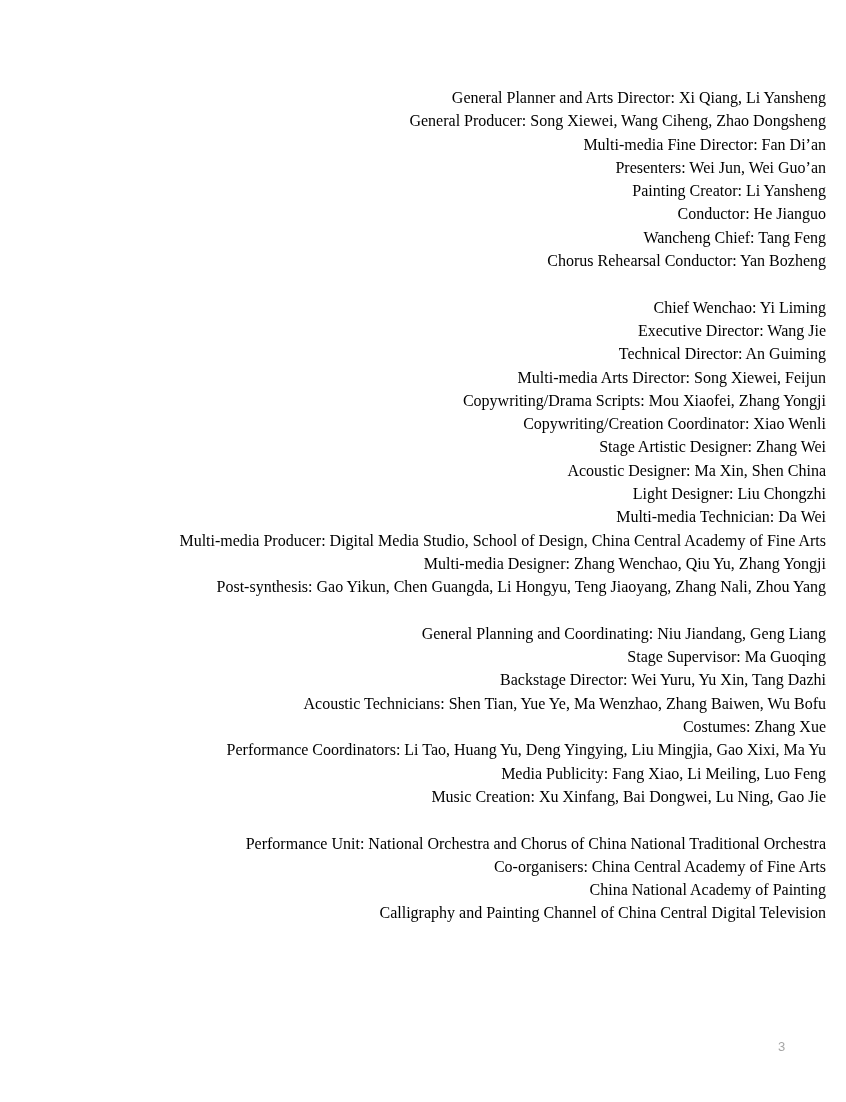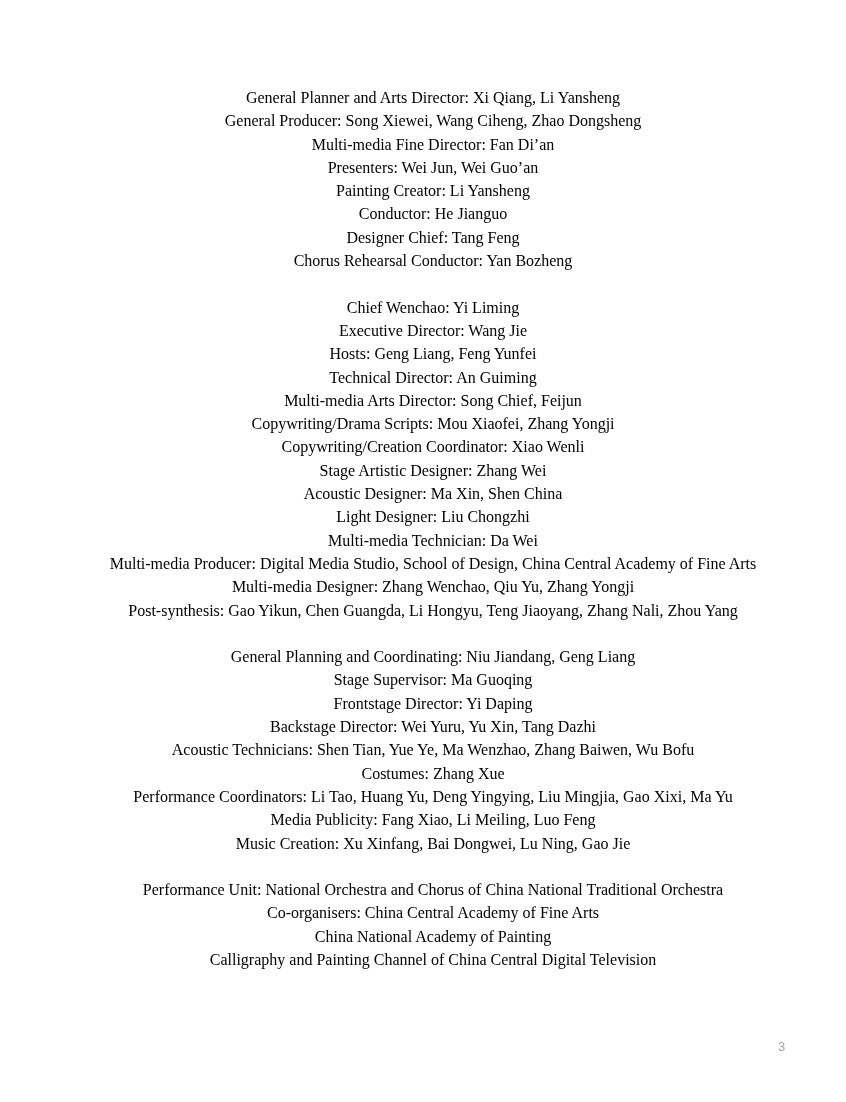--- a/index.html
+++ b/index.html
@@ -12,23 +12,23 @@
     width: 846px;
     height: 1102px;
     background: #ffffff;
     overflow: hidden;
     font-family: "Liberation Serif", serif;
     color: #000000;
   }
   .credits {
     position: absolute;
     top: 86px;
-    left: 24px;
+    left: 8px;
     width: 818px;           
-    text-align: center;
+    text-align: right;
     font-size: 16px;
     line-height: 23.3px;
   }
   .credit-section { margin: 0; padding: 0; }
   .credit-section + .credit-section { margin-top: 23.3px; } 
   .credit-line { white-space: nowrap; }
   .page-number {
     position: absolute;
     top: 1040px;
     left: 778px;
@@ -43,43 +43,41 @@
 
 <div class="page">
   <main class="credits">
       <section class="credit-section">
         <div class="credit-line">General Planner and Arts Director: Xi Qiang, Li Yansheng</div>
         <div class="credit-line">General Producer: Song Xiewei, Wang Ciheng, Zhao Dongsheng</div>
         <div class="credit-line">Multi-media Fine Director: Fan Di’an</div>
         <div class="credit-line">Presenters: Wei Jun, Wei Guo’an</div>
         <div class="credit-line">Painting Creator: Li Yansheng</div>
         <div class="credit-line">Conductor: He Jianguo</div>
-        <div class="credit-line">Designer Chief: Tang Feng</div>
+        <div class="credit-line">Wancheng Chief: Tang Feng</div>
         <div class="credit-line">Chorus Rehearsal Conductor: Yan Bozheng</div>
       </section>
       <section class="credit-section">
         <div class="credit-line">Chief Wenchao: Yi Liming</div>
         <div class="credit-line">Executive Director: Wang Jie</div>
-        <div class="credit-line">Hosts: Geng Liang, Feng Yunfei</div>
         <div class="credit-line">Technical Director: An Guiming</div>
-        <div class="credit-line">Multi-media Arts Director: Song Chief, Feijun</div>
+        <div class="credit-line">Multi-media Arts Director: Song Xiewei, Feijun</div>
         <div class="credit-line">Copywriting/Drama Scripts: Mou Xiaofei, Zhang Yongji</div>
         <div class="credit-line">Copywriting/Creation Coordinator: Xiao Wenli</div>
         <div class="credit-line">Stage Artistic Designer: Zhang Wei</div>
         <div class="credit-line">Acoustic Designer: Ma Xin, Shen China</div>
         <div class="credit-line">Light Designer: Liu Chongzhi</div>
         <div class="credit-line">Multi-media Technician: Da Wei</div>
         <div class="credit-line">Multi-media Producer: Digital Media Studio, School of Design, China Central Academy of Fine Arts</div>
         <div class="credit-line">Multi-media Designer: Zhang Wenchao, Qiu Yu, Zhang Yongji</div>
         <div class="credit-line">Post-synthesis: Gao Yikun, Chen Guangda, Li Hongyu, Teng Jiaoyang, Zhang Nali, Zhou Yang</div>
       </section>
       <section class="credit-section">
         <div class="credit-line">General Planning and Coordinating: Niu Jiandang, Geng Liang</div>
         <div class="credit-line">Stage Supervisor: Ma Guoqing</div>
-        <div class="credit-line">Frontstage Director: Yi Daping</div>
         <div class="credit-line">Backstage Director: Wei Yuru, Yu Xin, Tang Dazhi</div>
         <div class="credit-line">Acoustic Technicians: Shen Tian, Yue Ye, Ma Wenzhao, Zhang Baiwen, Wu Bofu</div>
         <div class="credit-line">Costumes: Zhang Xue</div>
         <div class="credit-line">Performance Coordinators: Li Tao, Huang Yu, Deng Yingying, Liu Mingjia, Gao Xixi, Ma Yu</div>
         <div class="credit-line">Media Publicity: Fang Xiao, Li Meiling, Luo Feng</div>
         <div class="credit-line">Music Creation: Xu Xinfang, Bai Dongwei, Lu Ning, Gao Jie</div>
       </section>
       <section class="credit-section">
         <div class="credit-line">Performance Unit: National Orchestra and Chorus of China National Traditional Orchestra</div>
         <div class="credit-line">Co-organisers: China Central Academy of Fine Arts</div>

